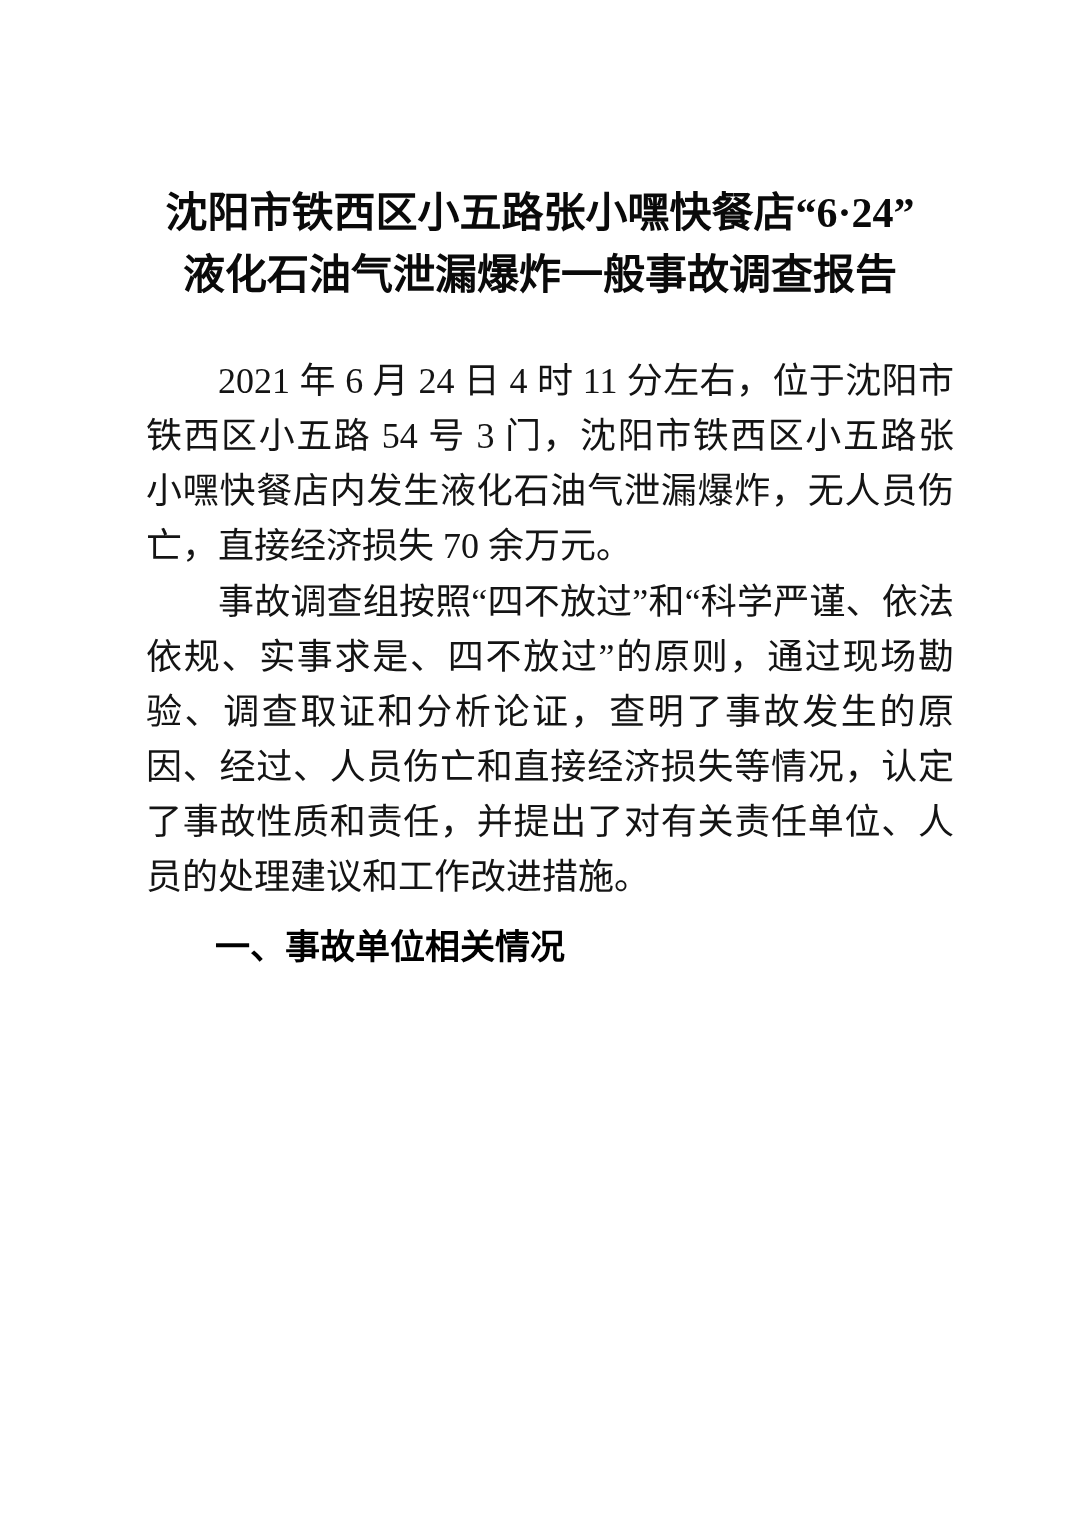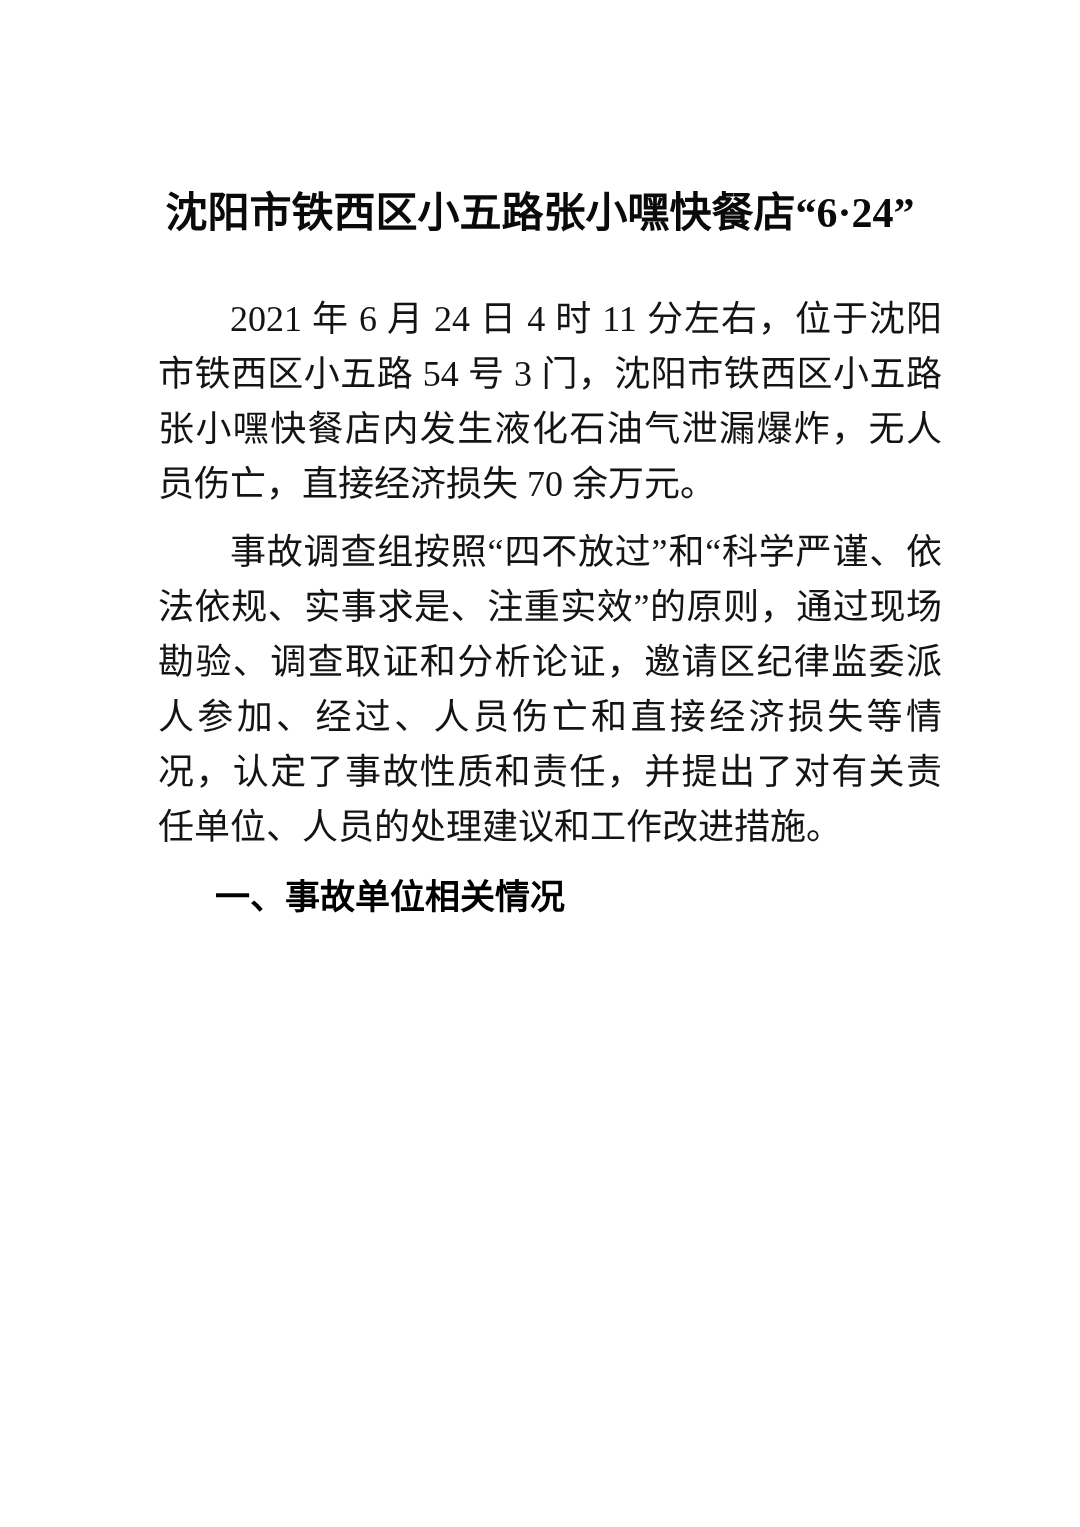--- a/index.html
+++ b/index.html
@@ -30,21 +30,21 @@
     white-space: nowrap;
   }
   .body-block {
     margin: 0 125px 0 145px; 
     font-size: 36px;
     line-height: 55px;
     text-align: justify;
     color: #141414;
   }
   .body-block p {
-    margin: 13px;
+    margin: 1px;
     text-indent: 2em;
   }
   .section-heading {
     margin: 14px 0 0 0;
     text-indent: 2em;
     font-size: 35px;
     line-height: 55px;
     font-weight: bold;
     color: #000000;
     font-family: "Liberation Sans", "DejaVu Sans", sans-serif;
@@ -60,25 +60,26 @@
     font-family: "Liberation Serif", "DejaVu Serif", serif;
   }
 </style>
 </head>
 <body>
 
 <div class="page">
 
   <h1 class="title-block">
     <span class="title-line">沈阳市铁西区小五路张小嘿快餐店“6·24”</span>
+    <span class="title-line">液化石油气泄漏爆炸一般事故调查报告</span>
   </h1>
 
   <div class="body-block">
     <p>2021 年 6 月 24 日 4 时 11 分左右，位于沈阳市铁西区小五路 54 号 3 门，沈阳市铁西区小五路张小嘿快餐店内发生液化石油气泄漏爆炸，无人员伤亡，直接经济损失 70 余万元。</p>
-    <p>事故调查组按照“四不放过”和“科学严谨、依法依规、实事求是、注重实效”的原则，通过现场勘验、调查取证和分析论证，邀请区纪律监委派人参加、经过、人员伤亡和直接经济损失等情况，认定了事故性质和责任，并提出了对有关责任单位、人员的处理建议和工作改进措施。</p>
+    <p>事故调查组按照“四不放过”和“科学严谨、依法依规、实事求是、四不放过”的原则，通过现场勘验、调查取证和分析论证，查明了事故发生的原因、经过、人员伤亡和直接经济损失等情况，认定了事故性质和责任，并提出了对有关责任单位、人员的处理建议和工作改进措施。</p>
     <h2 class="section-heading">一、事故单位相关情况</h2>
   </div>
 
   <div class="page-footer">
     <span>– 1 –</span>
   </div>
 
 </div>
 
 </body></html>

